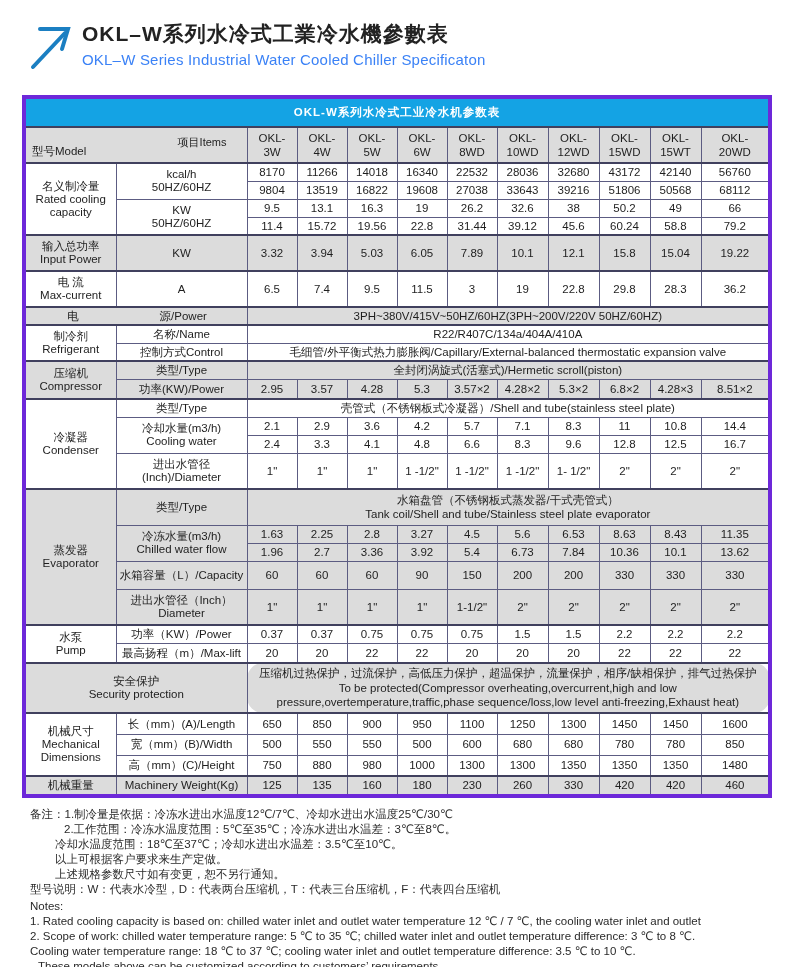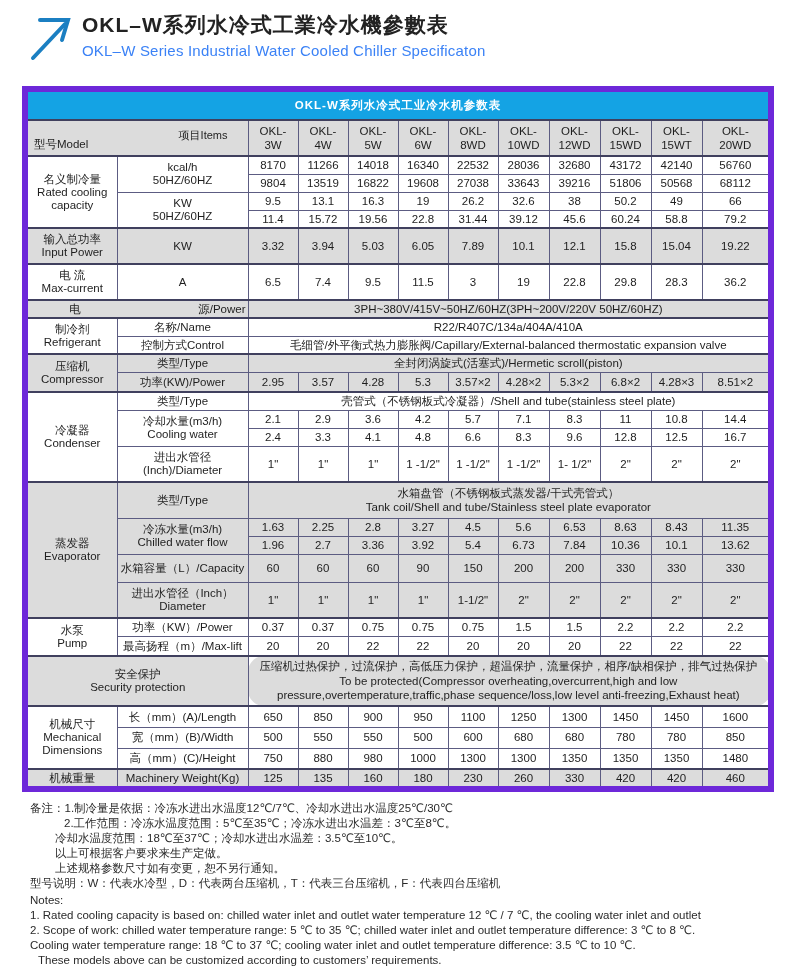--- a/index.html
+++ b/index.html
@@ -2,29 +2,29 @@
 <html><head>
 <meta charset="utf-8">
 <style>
   html,body{margin:0;padding:0;}
   body{
     width:790px;height:967px;background:#ffffff;color:#1e1e1e;
     font-family:"Liberation Sans","DejaVu Sans",sans-serif;
     position:relative;overflow:hidden;
   }
   
-  .pg-header{display:flex;align-items:flex-start;padding:11px 0 0 28px;height:62px;}
+  .pg-header{display:flex;align-items:flex-start;padding:20px 0 0 28px;height:62px;}
   .arrow-wrap{width:50px;height:52px;flex:0 0 50px;}
   .titles{margin-left:4px;}
   .title-zh{font-size:21px;font-weight:700;letter-spacing:1px;color:#222;}
   .title-en{font-size:15px;font-weight:500;color:#3b82f6;margin-top:3px;letter-spacing:.2px;}
   
   table.spec{
     border-collapse:collapse;table-layout:fixed;width:746px;
-    margin:13px 0 0 22px;border:6px solid #6d28d9;
+    margin:13px 0 0 22px;border:4px solid #6d28d9;
   }
   table.spec td{
     border:1px solid #5c5c82;text-align:center;vertical-align:middle;
     padding:0 2px;font-size:11.5px;line-height:1.22;background:#ffffff;
     overflow:hidden;
   }
   tr.sec td{border-top:2px solid #40405e;}
   tr.g td{background:#dcdcdc;}
   td.banner{
     background:#14a3e4 !important;color:#ffffff;font-size:17px;font-weight:600;
@@ -44,21 +44,21 @@
     background-image:linear-gradient(to bottom right,
       transparent calc(50% - 0.8px),#5c5c82 calc(50% - 0.8px),
       #5c5c82 calc(50% + 0.8px),transparent calc(50% + 0.8px));
   }
   .diag-model{position:absolute;left:6px;bottom:4px;font-size:11.5px;}
   .diag-items{position:absolute;right:20px;top:8px;font-size:11px;text-align:right;}
   
   td.psl{padding:0;}
   .psl-inner{display:flex;align-items:center;height:100%;}
   .psl-zh{width:90px;text-align:center;}
-  .psl-en{flex:1;text-align:right;padding-left:4px;}
+  .psl-en{flex:1;text-align:center;padding-left:4px;}
   
   td.sectext{text-align:left;padding:3px 8px;border-radius:16px;}
   td.sectext div{line-height:14.5px;}
   
   .notes{margin:9px 0 0 30px;font-size:11.5px;color:#2a2a2a;}
   .notes .line{line-height:15px;white-space:nowrap;}
   .notes-zh .line:nth-child(2){padding-left:34px;}
   .notes-zh .line:nth-child(3),
   .notes-zh .line:nth-child(4),
   .notes-zh .line:nth-child(5){padding-left:25px;}

